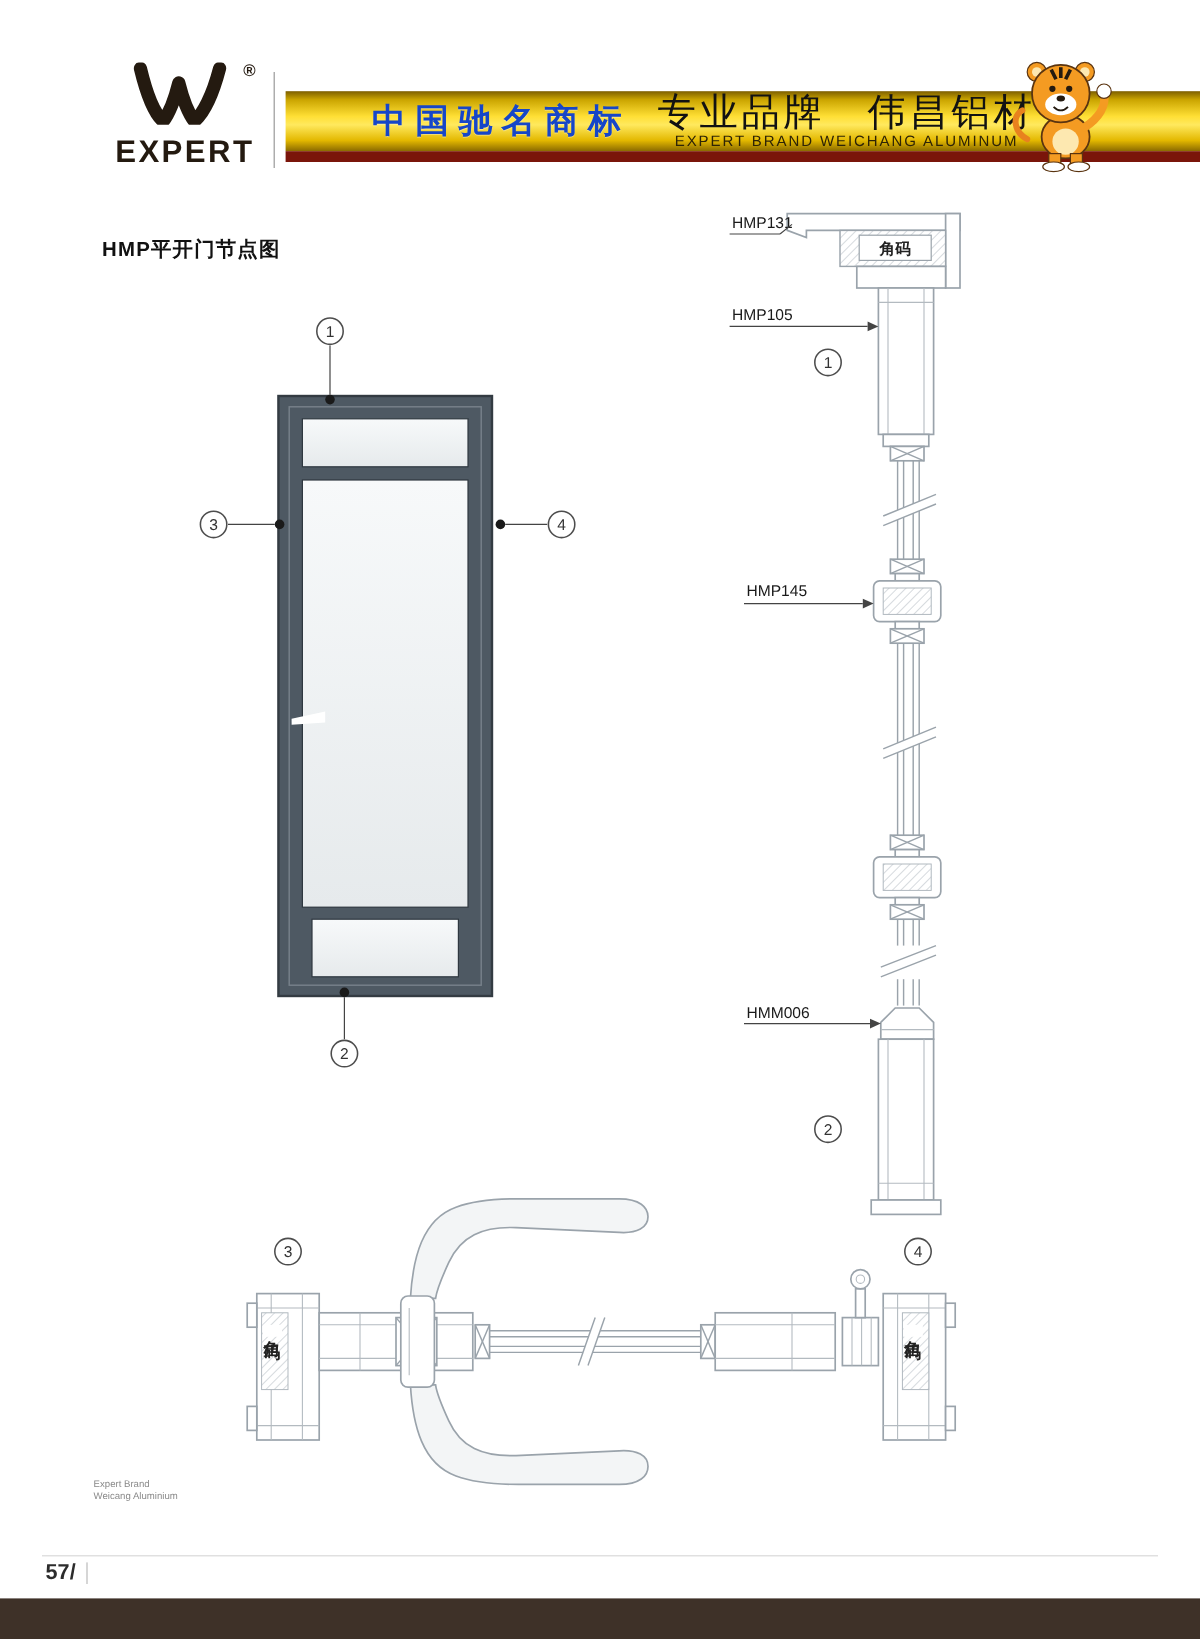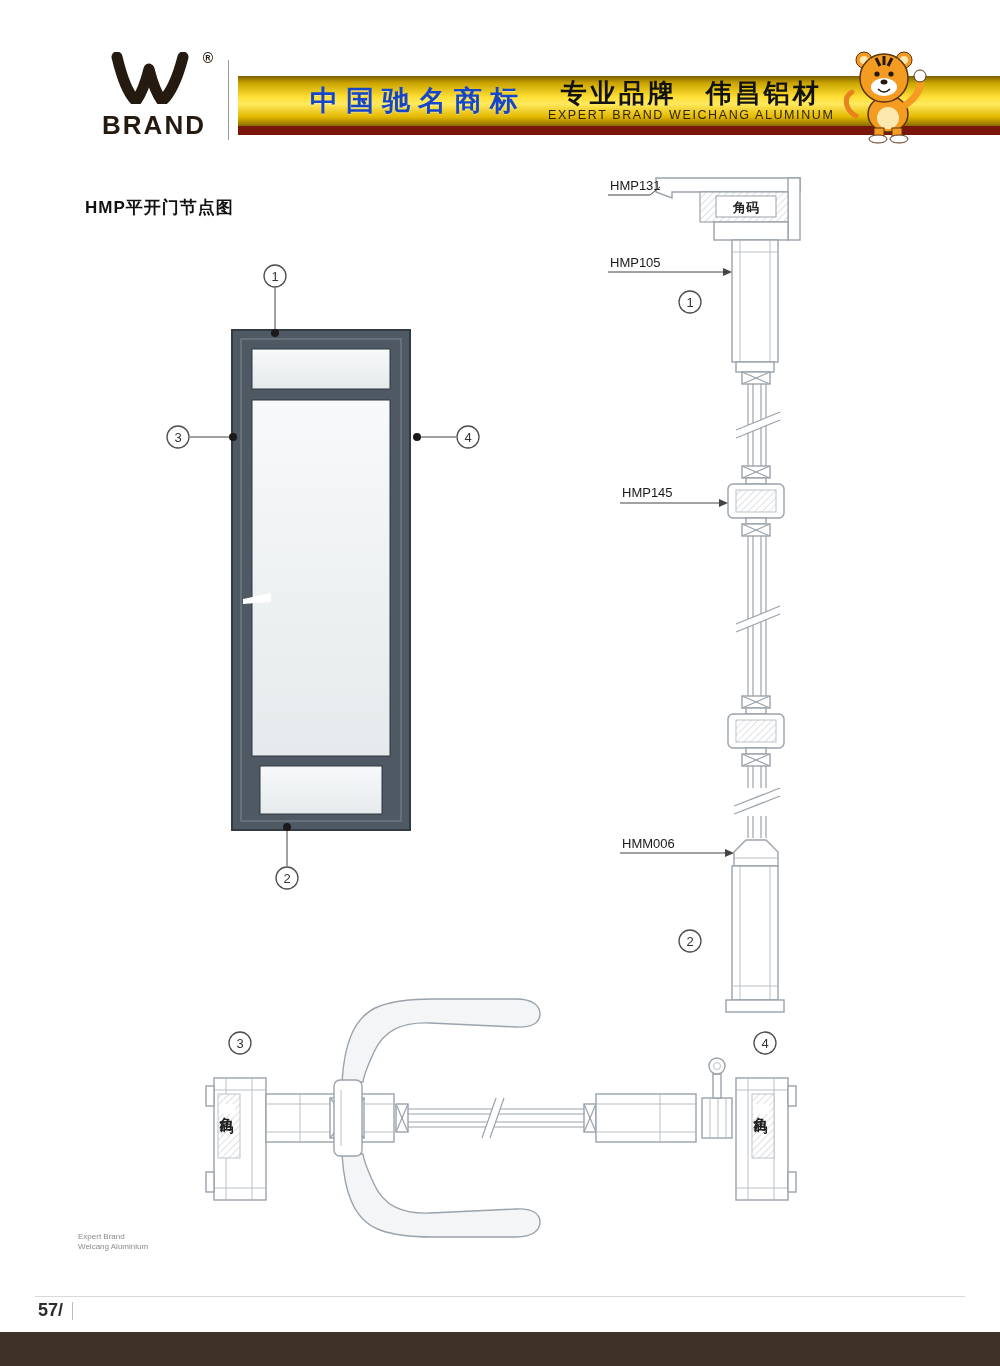--- a/index.html
+++ b/index.html
@@ -12,21 +12,21 @@
   .w-wrap { position:relative; display:inline-block; }
   .reg { position:absolute; right:-16px; top:-2px; font-size:14px; font-weight:bold; color:#241a10; }
   .brand-name { font-size:26px; font-weight:bold; letter-spacing:2px; color:#241a10; margin-top:2px; }
   .head-divider { position:absolute; left:228px; top:60px; width:1px; height:80px; background:#9a9a9a; }
 
   .banner { position:absolute; left:238px; top:76px; width:762px; height:50px;
     background:linear-gradient(180deg,#7d5f00 0%,#caa400 14%,#ffdf35 42%,#ffe95e 56%,#e3b800 82%,#8a6a00 100%);
     display:flex; align-items:center;padding-left:44px; }
   .banner-cn-left { color:#1646c8; font-size:28px; font-weight:bold; letter-spacing:8px; margin-left:28px; white-space:nowrap; text-shadow:0 1px 0 rgba(255,255,255,0.35); }
   .banner-right { display:flex; flex-direction:column; align-items:center; margin-left:22px; }
-  .banner-cn-right { color:#121212; font-size:26px; font-weight:bold; letter-spacing:3px; white-space:nowrap; line-height:1.05; }
+  .banner-cn-right { color:#121212; font-size:32px; font-weight:normal; letter-spacing:3px; white-space:nowrap; line-height:1.05; }
   .banner-en { color:#2e2406; font-size:12.5px; font-weight:normal; letter-spacing:1.6px; white-space:nowrap; }
   .maroon-line { position:absolute; left:238px; top:126px; width:762px; height:9px; background:#7a150a; }
   .tiger { position:absolute; left:836px; top:36px; width:105px; height:108px; z-index:5; }
 
   
   .section-title { position:absolute; left:85px; top:196px; font-size:17px; font-weight:bold; color:#111; letter-spacing:1px;text-align:center; }
 
   
   .drawing { position:absolute; left:0; top:160px; }
   .prof { fill:#ffffff; stroke:#9aa3ab; stroke-width:1.4; }
@@ -55,21 +55,21 @@
 
 <div class="page">
 
   <div class="logo-block">
     <span class="w-wrap">
       <svg width="86" height="52" viewBox="0 0 86 52">
         <path d="M6,5 C12,30 18,43 25,49 C31,41 35,29 38,17 C41,29 45,41 51,49 C58,43 66,28 72,5" fill="none" stroke="#241a10" stroke-width="11" stroke-linecap="round" stroke-linejoin="round"></path>
       </svg>
       <span class="reg">®</span>
     </span>
-    <div class="brand-name">BRAND</div>
+    <div class="brand-name">EXPERT</div>
   </div>
 
   <div class="head-divider"></div>
 
   <div class="banner">
     <span class="banner-cn-left">中国驰名商标</span>
     <span class="banner-right">
       <span class="banner-cn-right">专业品牌　伟昌铝材</span>
       <span class="banner-en">EXPERT BRAND WEICHANG ALUMINUM</span>
     </span>

